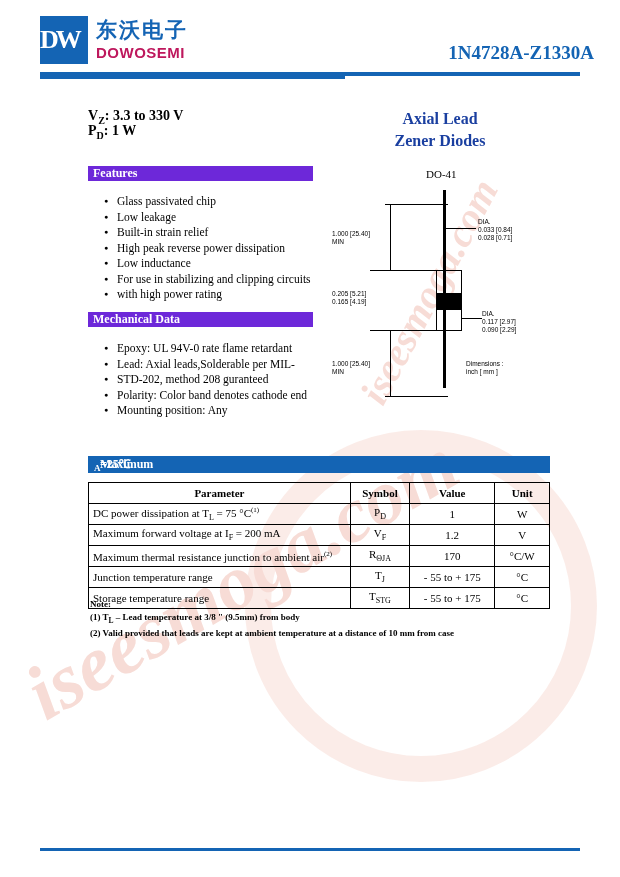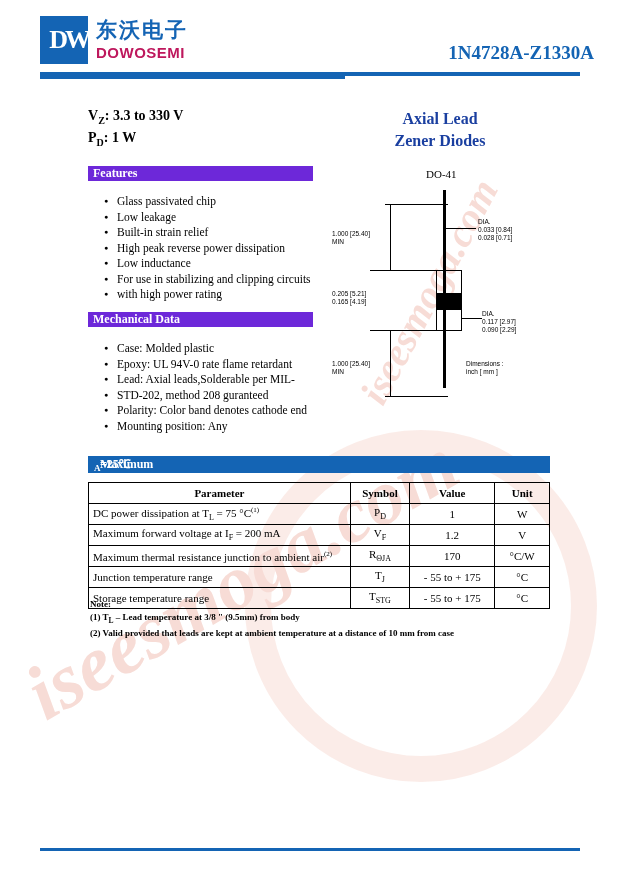--- a/index.html
+++ b/index.html
@@ -52,21 +52,21 @@
     border-radius:50%;
     border:26px solid #fbeae6;
     opacity:.9;
   }
 
   
   .header{position:absolute;left:0;top:0;width:620px;height:78px;z-index:3;}
   .logo-box{
     position:absolute;left:40px;top:16px;width:48px;height:48px;
     background:#1464b4;
-    display:flex;align-items:center;justify-content:flex-end;
+    display:flex;align-items:center;justify-content:flex-start;
   }
   .logo-d{
     color:#fff;font-family:"Liberation Serif", serif;font-weight:bold;
     font-size:26px;letter-spacing:-3px;
   }
   .logo-cn{
     position:absolute;left:96px;top:16px;
     font-family:"DejaVu Sans", sans-serif;
     font-size:21px;font-weight:bold;color:#1464b4;letter-spacing:2px;
   }
@@ -88,21 +88,21 @@
   }
 
   
   .spec{
     position:absolute;left:88px;
     font-family:"Liberation Serif", serif;
     font-size:14px;font-weight:bold;z-index:3;
   }
   .spec sub{font-size:10px;}
   .spec1{top:108px;}
-  .spec2{top:130px;}
+  .spec2{top:123px;}
 
   .prod-title{
     position:absolute;left:380px;top:108px;
     font-family:"Liberation Serif", serif;
     font-size:16px;font-weight:bold;color:#1a3fa0;
     text-align:center;width:120px;line-height:22px;z-index:3;
   }
 
   
   .bluebar{
@@ -226,21 +226,20 @@
       <li>For use in stabilizing and clipping circuits</li>
       <li class="cont" style="padding-left:13px;">with high power rating</li>
     </ul>
   </div>
 
   <div class="bluebar bar-mech">
     <span>Mechanical Data</span>
   </div>
   <div class="bullets b-mech">
     <ul>
-      <li>Case: Molded plastic</li>
       <li>Epoxy: UL 94V-0 rate flame retardant</li>
       <li>Lead: Axial leads,Solderable per MIL-</li>
       <li class="cont">STD-202, method 208 guranteed</li>
       <li>Polarity: Color band denotes cathode end</li>
       <li>Mounting position: Any</li>
     </ul>
   </div>
 
   <div class="draw">
     <div class="do41">DO-41</div>

